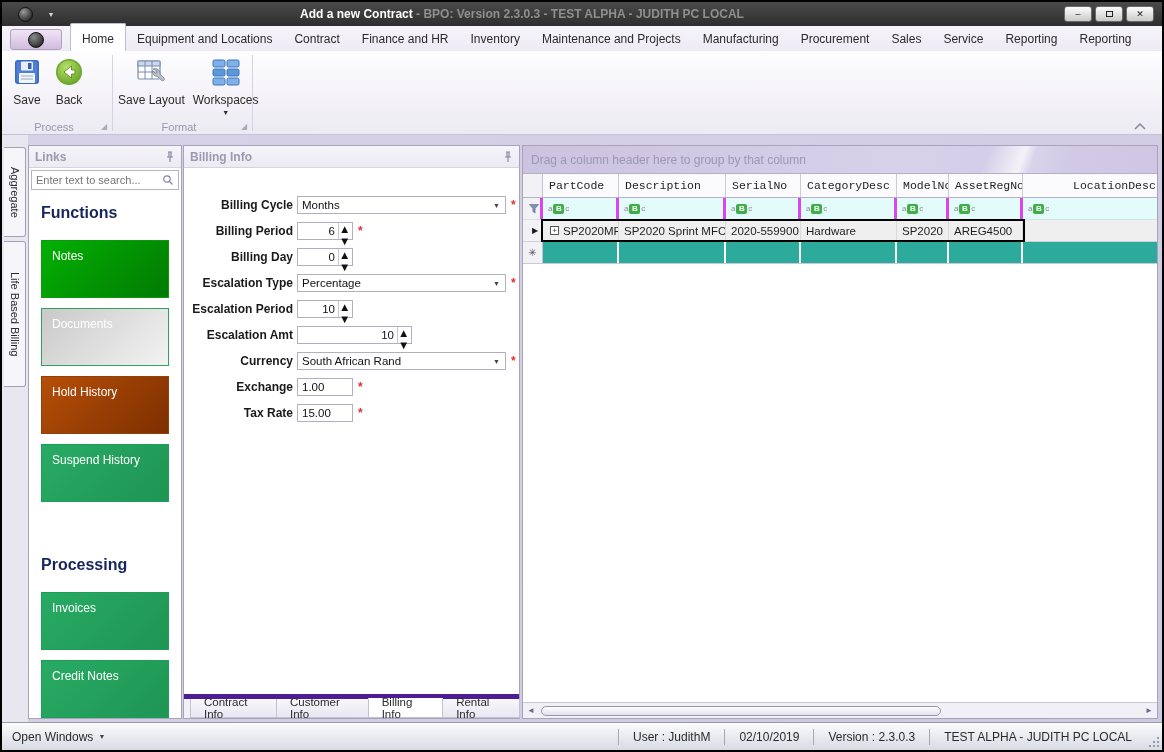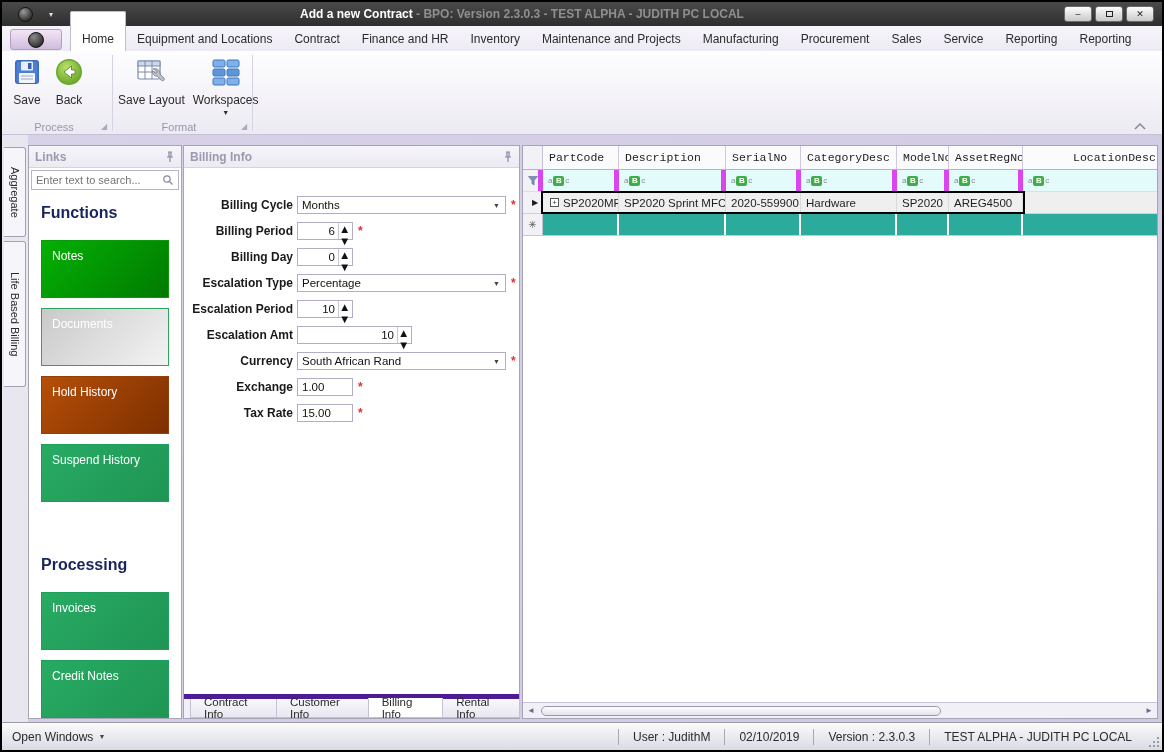--- a/index.html
+++ b/index.html
@@ -22,21 +22,21 @@
   .win-btn .sq { width:7px; height:6px; border:1px solid #222; display:block; }
 
   
   .tabrow { position:absolute; left:0; top:24px; width:1160px; height:25px;
     background:linear-gradient(#f7f5fb,#edeaf4); display:flex; align-items:flex-end; }
   .app-btn { width:52px; height:21px; margin:0 8px 1px 8px; border:1px solid #b49ec6; border-radius:3px;
     background:linear-gradient(#f2e6f5,#cfbcdd); display:flex; align-items:center; justify-content:center; }
   .app-icon { width:16px; height:16px; border-radius:50%;
     background:radial-gradient(circle at 35% 30%, #8a8a8a, #4a4a4a 55%, #151515 95%); border:1px solid #111; }
   .rtabs { display:flex; align-items:flex-end; height:25px; }
-  .rtab { padding:20px 11px 5px 11px; font-size:12px; color:#2b2b2b; white-space:nowrap; }
+  .rtab { padding:8px 11px 5px 11px; font-size:12px; color:#2b2b2b; white-space:nowrap; }
   .rtab.active { background:#fff; border:1px solid #c0bdd2; border-bottom:none; border-radius:2px 2px 0 0; font-weight:normal; }
   .mdi-ctrls { position:absolute; right:12px; top:28px; display:flex; gap:16px; align-items:center; }
   .mdi-ctrl { color:#6e6e6e; font-size:11px; line-height:1; }
   .mdi-restore { width:9px; height:8px; border:1px solid #6e6e6e; position:relative; background:#f3f1f8; }
   .mdi-restore::after { content:""; position:absolute; left:2px; top:-3px; width:8px; height:7px; border:1px solid #6e6e6e; }
 
   
   .ribbon { position:absolute; left:0; top:49px; width:1160px; height:84px;
     background:linear-gradient(#fdfdfe 0%,#f4f2f8 60%,#eceaf2 100%); border-bottom:1px solid #c5c2d5; }
   .rgroup { position:absolute; top:0; height:68px; display:flex; align-items:flex-start; padding-top:4px; }
@@ -110,21 +110,21 @@
   .groupby::after { content:""; position:absolute; right:0; top:-20px; width:260px; height:70px;
     background:linear-gradient(115deg,transparent 35%,rgba(255,255,255,.75) 48%,rgba(255,255,255,.15) 52%,transparent 65%);
     transform:rotate(-4deg); }
   .groupby-text { font-size:12px; color:#9d97b4; position:relative; z-index:1; }
   .grow { display:flex; width:100%; }
   .gcell { border-right:1px solid #cdcada; overflow:hidden; white-space:nowrap; display:flex; align-items:center; }
   .ind { width:20px; min-width:20px; background:#f2f1f6; border-right:1px solid #c5c2d5; justify-content:center; }
   .ghead { height:24px; background:#fbfafd; border-bottom:1px solid #b5b2c5; }
   .ghead .gcell { font-size:11.5px; color:#1e1e1e; padding-left:6px;font-family:Liberation Mono, monospace; }
   .gfilter { height:22px; background:#e3fbfa; border-bottom:1px solid #cfe6e4; }
-  .gfilter .gcell { border-right:5px solid #d946ef; padding-left:5px; }
+  .gfilter .gcell { border-right:3px solid #d946ef; padding-left:5px; }
   .abc { display:flex; align-items:center; gap:1px; font-size:8px; color:#8a8a8a; }
   .abc b { background:#3fae49; color:#fff; font-size:8px; padding:0 2.5px; border-radius:2px; line-height:10px; font-weight:bold; }
   .gdata { height:22px; background:#efefef; border-bottom:1px solid #d0d0d0; position:relative; }
   .gdata .gcell { font-size:11.5px; color:#1e1e1e; padding-left:5px; border-right:1px solid #dadada; }
   .focus-outline { position:absolute; left:18px; top:-1px; width:484px; height:23px;
     border:2px solid #000; pointer-events:none; z-index:3; }
   .expandbox { width:9px; height:9px; border:1px solid #555; background:#fff; font-size:8px; line-height:7px;
     text-align:center; color:#333; margin:0 4px 0 2px; flex:none; }
   .rowarrow { font-size:8px; color:#1a1a1a; }
   .gnew { height:22px; border-bottom:1px solid #c9c6d8; }
@@ -390,20 +390,23 @@
         </div>
       <div class="btabs" id="billing-tabs">
           <div class="btab">Contract Info</div>
           <div class="btab">Customer Info</div>
           <div class="btab active">Billing Info</div>
           <div class="btab">Rental Info</div>
         </div>
     </div>
 
     <div class="panel grid-panel">
+      <div class="groupby">
+        <span class="groupby-text">Drag a column header here to group by that column</span>
+      </div>
       <div class="grow ghead" id="grid-head">
           <div class="gcell ind"></div>
           <div class="gcell" style="width: 76px;">PartCode</div>
           <div class="gcell" style="width: 107px;">Description</div>
           <div class="gcell" style="width: 75px;">SerialNo</div>
           <div class="gcell" style="width: 96px;">CategoryDesc</div>
           <div class="gcell" style="width: 52px;">ModelNo</div>
           <div class="gcell" style="width: 74px;">AssetRegNo</div>
           <div class="gcell" style="flex: 1 1 0%; border-right: none; margin-left: 44px;">LocationDesc</div>
         </div>

